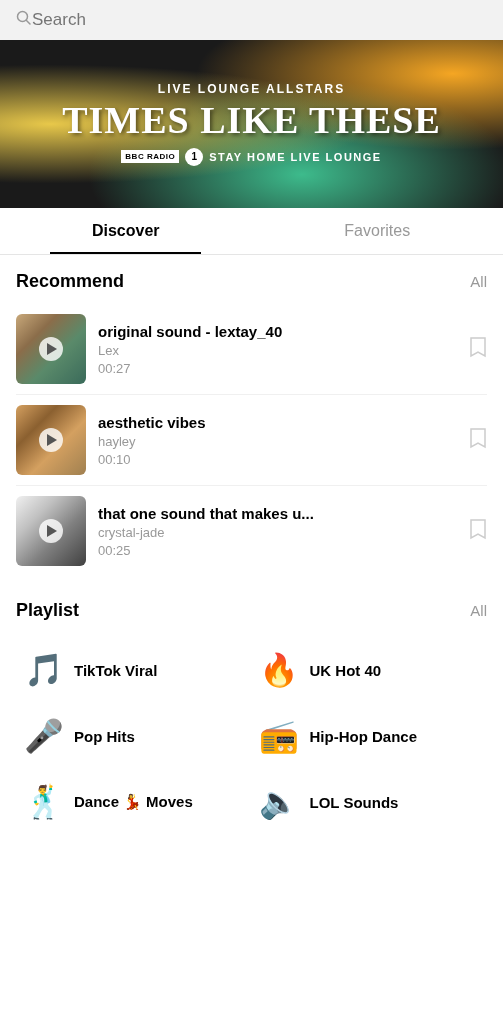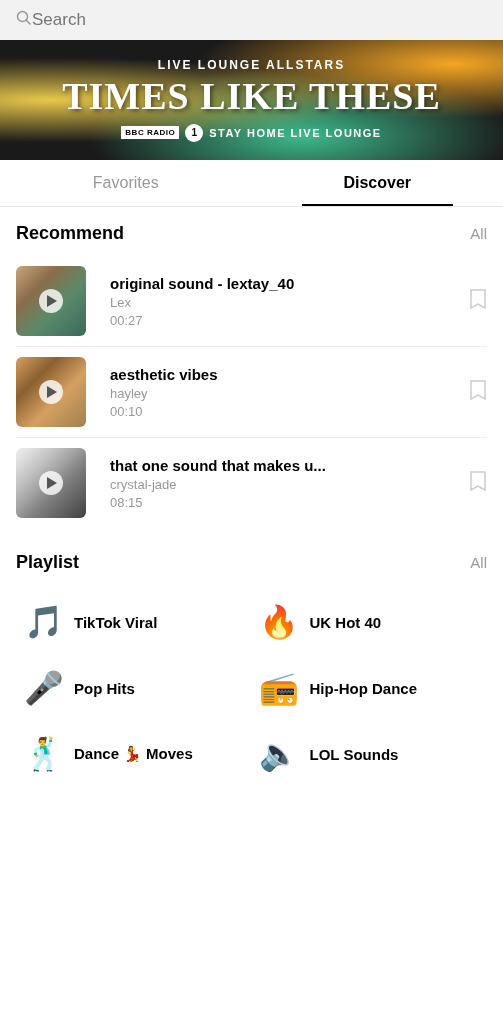--- a/index.html
+++ b/index.html
@@ -28,21 +28,21 @@
       border: none;
       outline: none;
       font-size: 17px;
       color: #999;
       width: 100%;
     }
 
     
     .banner {
       width: 100%;
-      height: 120px;
+      height: 168px;
       background: linear-gradient(135deg, #e8c84a 0%, #e8c84a 20%, #3dbb8c 40%, #1ab87a 60%, #f5a623 80%);
       position: relative;
       overflow: hidden;
       display: flex;
       align-items: center;
       justify-content: center;
     }
     .banner-bg {
       position: absolute;
       inset: 0;
@@ -160,21 +160,21 @@
       font-size: 15px;
       color: #999;
       cursor: pointer;
     }
 
     
     .recommend-item {
       display: flex;
       align-items: center;
       padding: 10px 0;
-      gap: 24px;
+      gap: 12px;
       border-bottom: 1px solid #f0f0f0;
     }
     .recommend-item:last-child {
       border-bottom: none;
     }
     .thumb {
       width: 70px;
       height: 70px;
       border-radius: 6px;
       flex-shrink: 0;
@@ -293,22 +293,22 @@
     <div class="banner-main-text">TIMES LIKE THESE</div>
     <div class="banner-bottom">
       <span class="bbc-badge">BBC RADIO</span>
       <span class="radio-circle">1</span>
       <span class="banner-sub-text">STAY HOME LIVE LOUNGE</span>
     </div>
   </div>
 </div>
 
 <div class="tabs">
+  <div class="tab active">Discover</div>
   <div class="tab">Favorites</div>
-  <div class="tab active">Discover</div>
 </div>
 
 <div class="section">
   <div class="section-header">
     <span class="section-title">Recommend</span>
     <span class="section-all">All</span>
   </div>
 
   <div class="recommend-item">
     <div class="thumb thumb-1">
@@ -348,21 +348,21 @@
 
   <div class="recommend-item">
     <div class="thumb thumb-3">
       <div class="play-btn">
         <div class="play-triangle"></div>
       </div>
     </div>
     <div class="item-info">
       <div class="item-title">that one sound that makes u...</div>
       <div class="item-author">crystal-jade</div>
-      <div class="item-duration">08:15</div>
+      <div class="item-duration">00:25</div>
     </div>
     <span class="bookmark-icon">
       <svg width="18" height="22" viewBox="0 0 18 22" fill="none">
         <path d="M2 2h14v18l-7-4-7 4V2z" stroke="#ccc" stroke-width="1.5" fill="none"></path>
       </svg>
     </span>
   </div>
 </div>
 
 <div class="section" style="padding-bottom:4px;">

